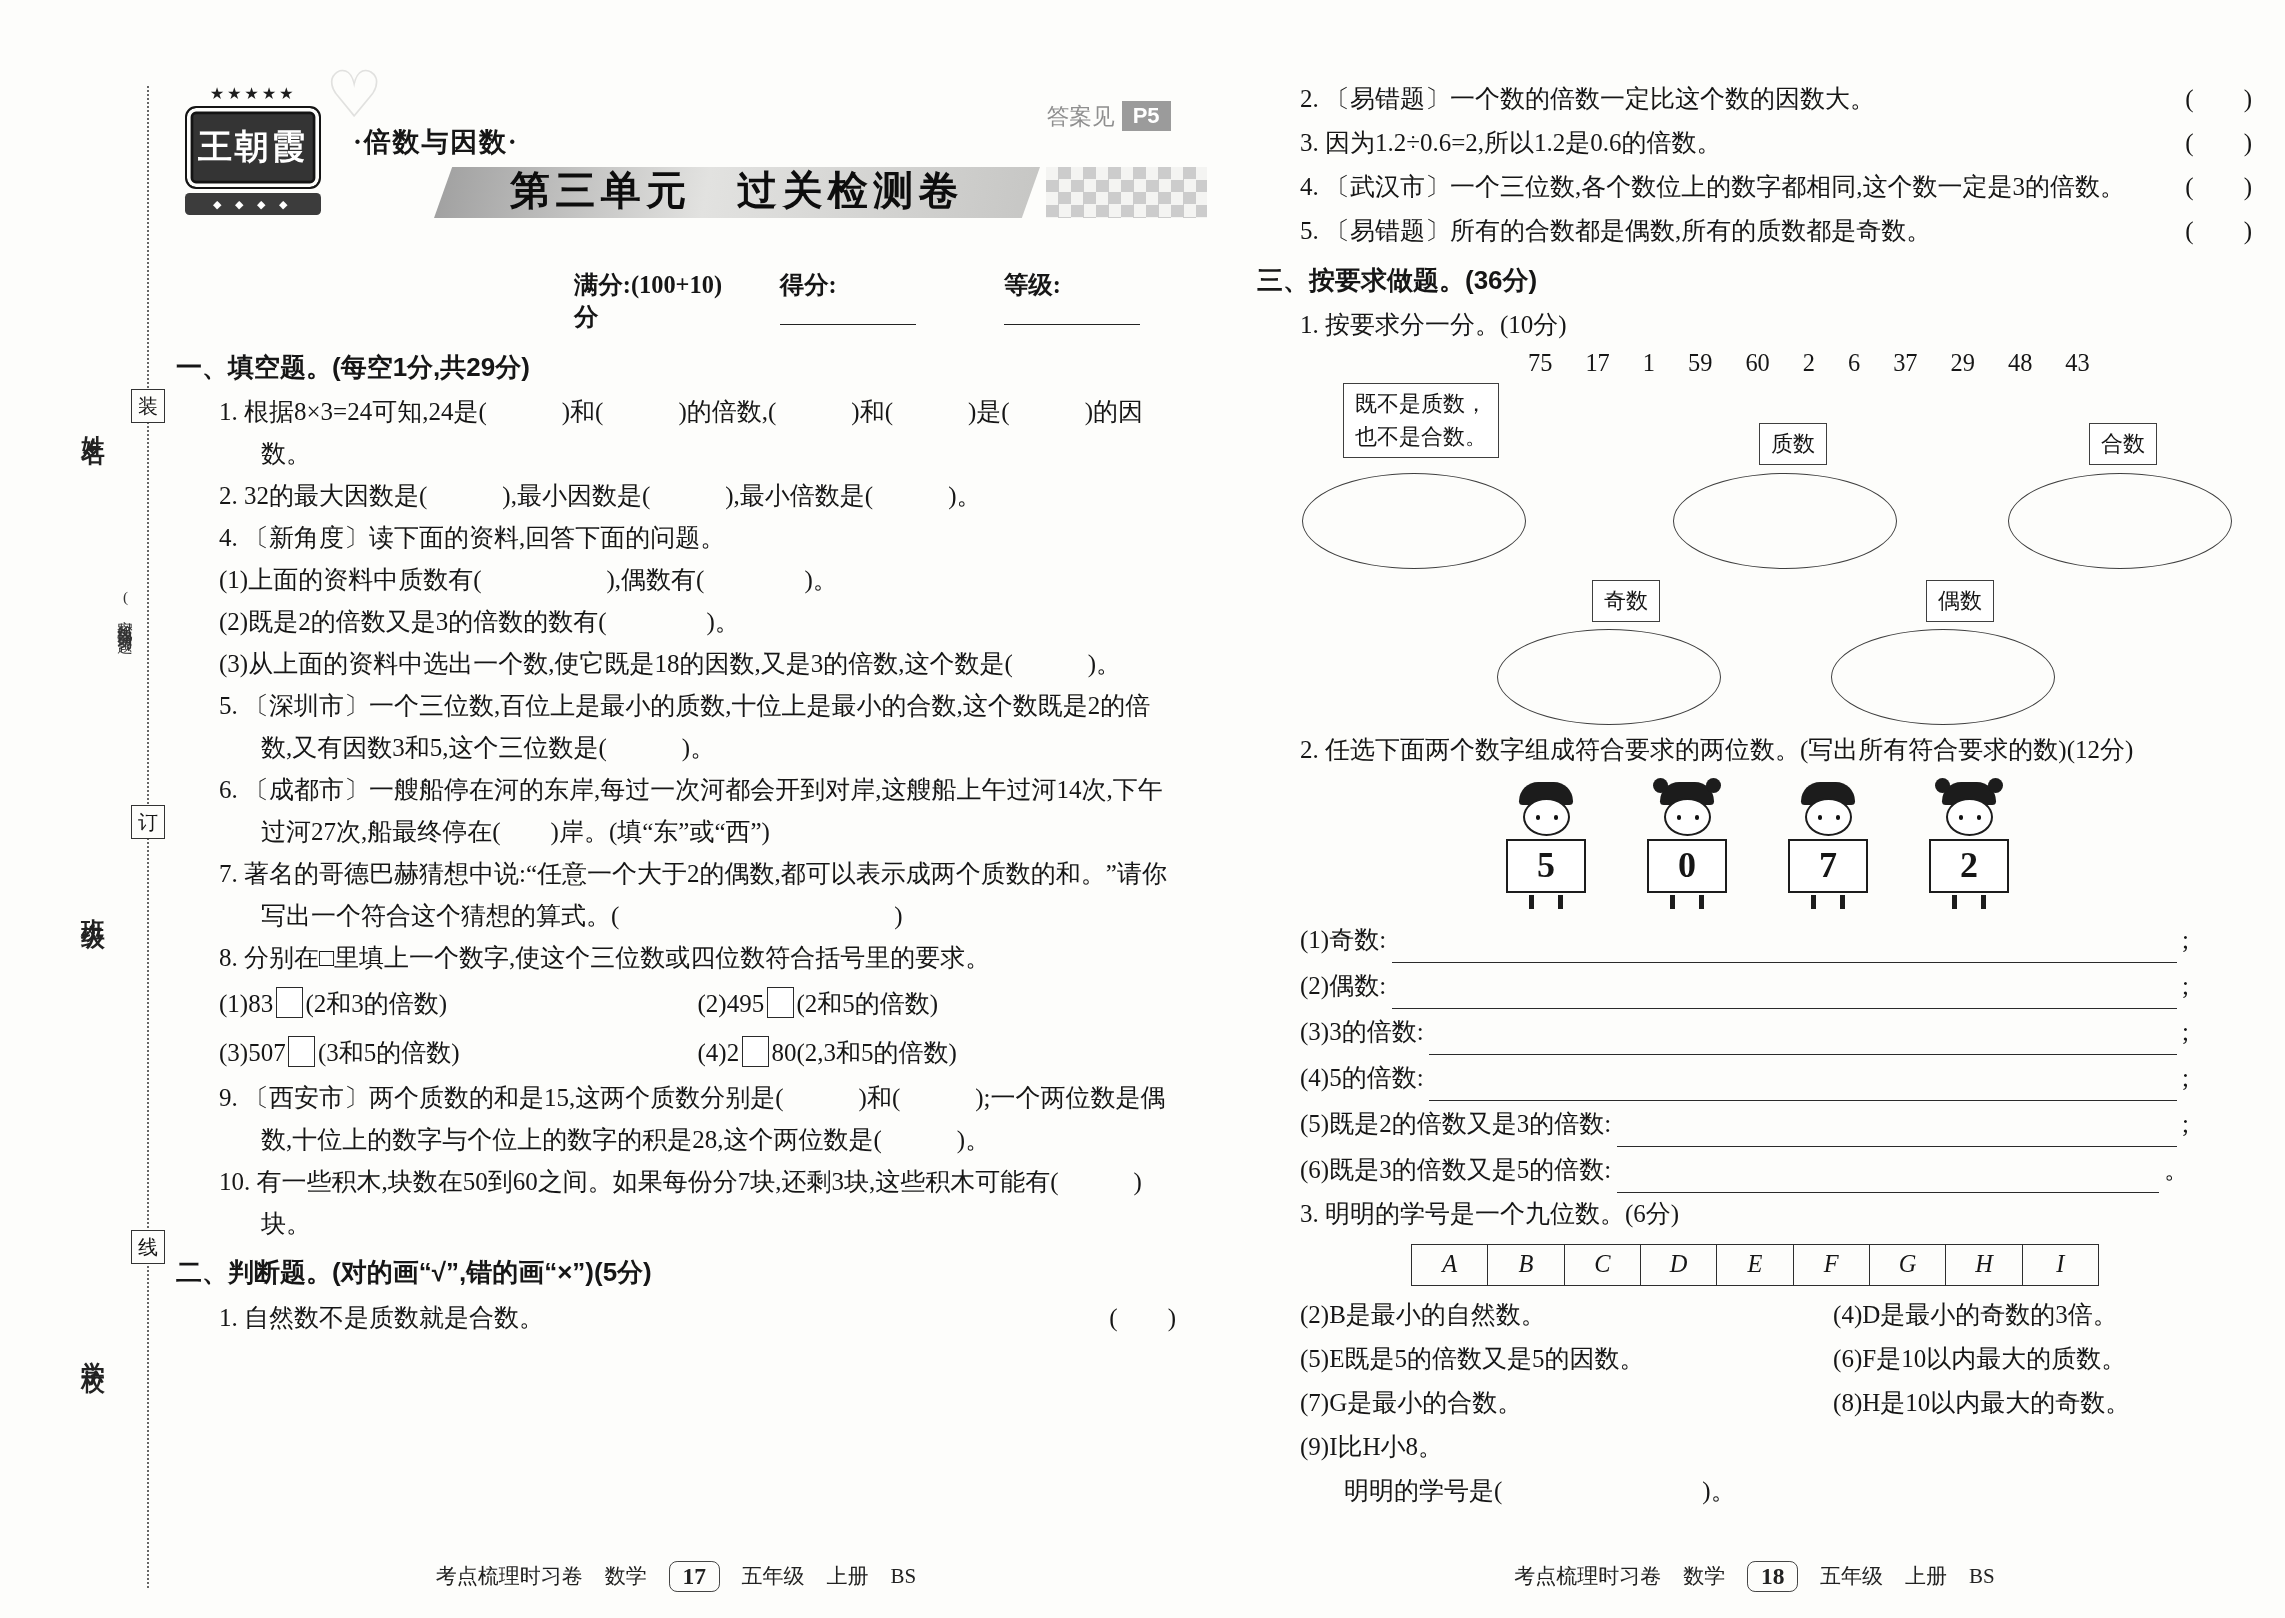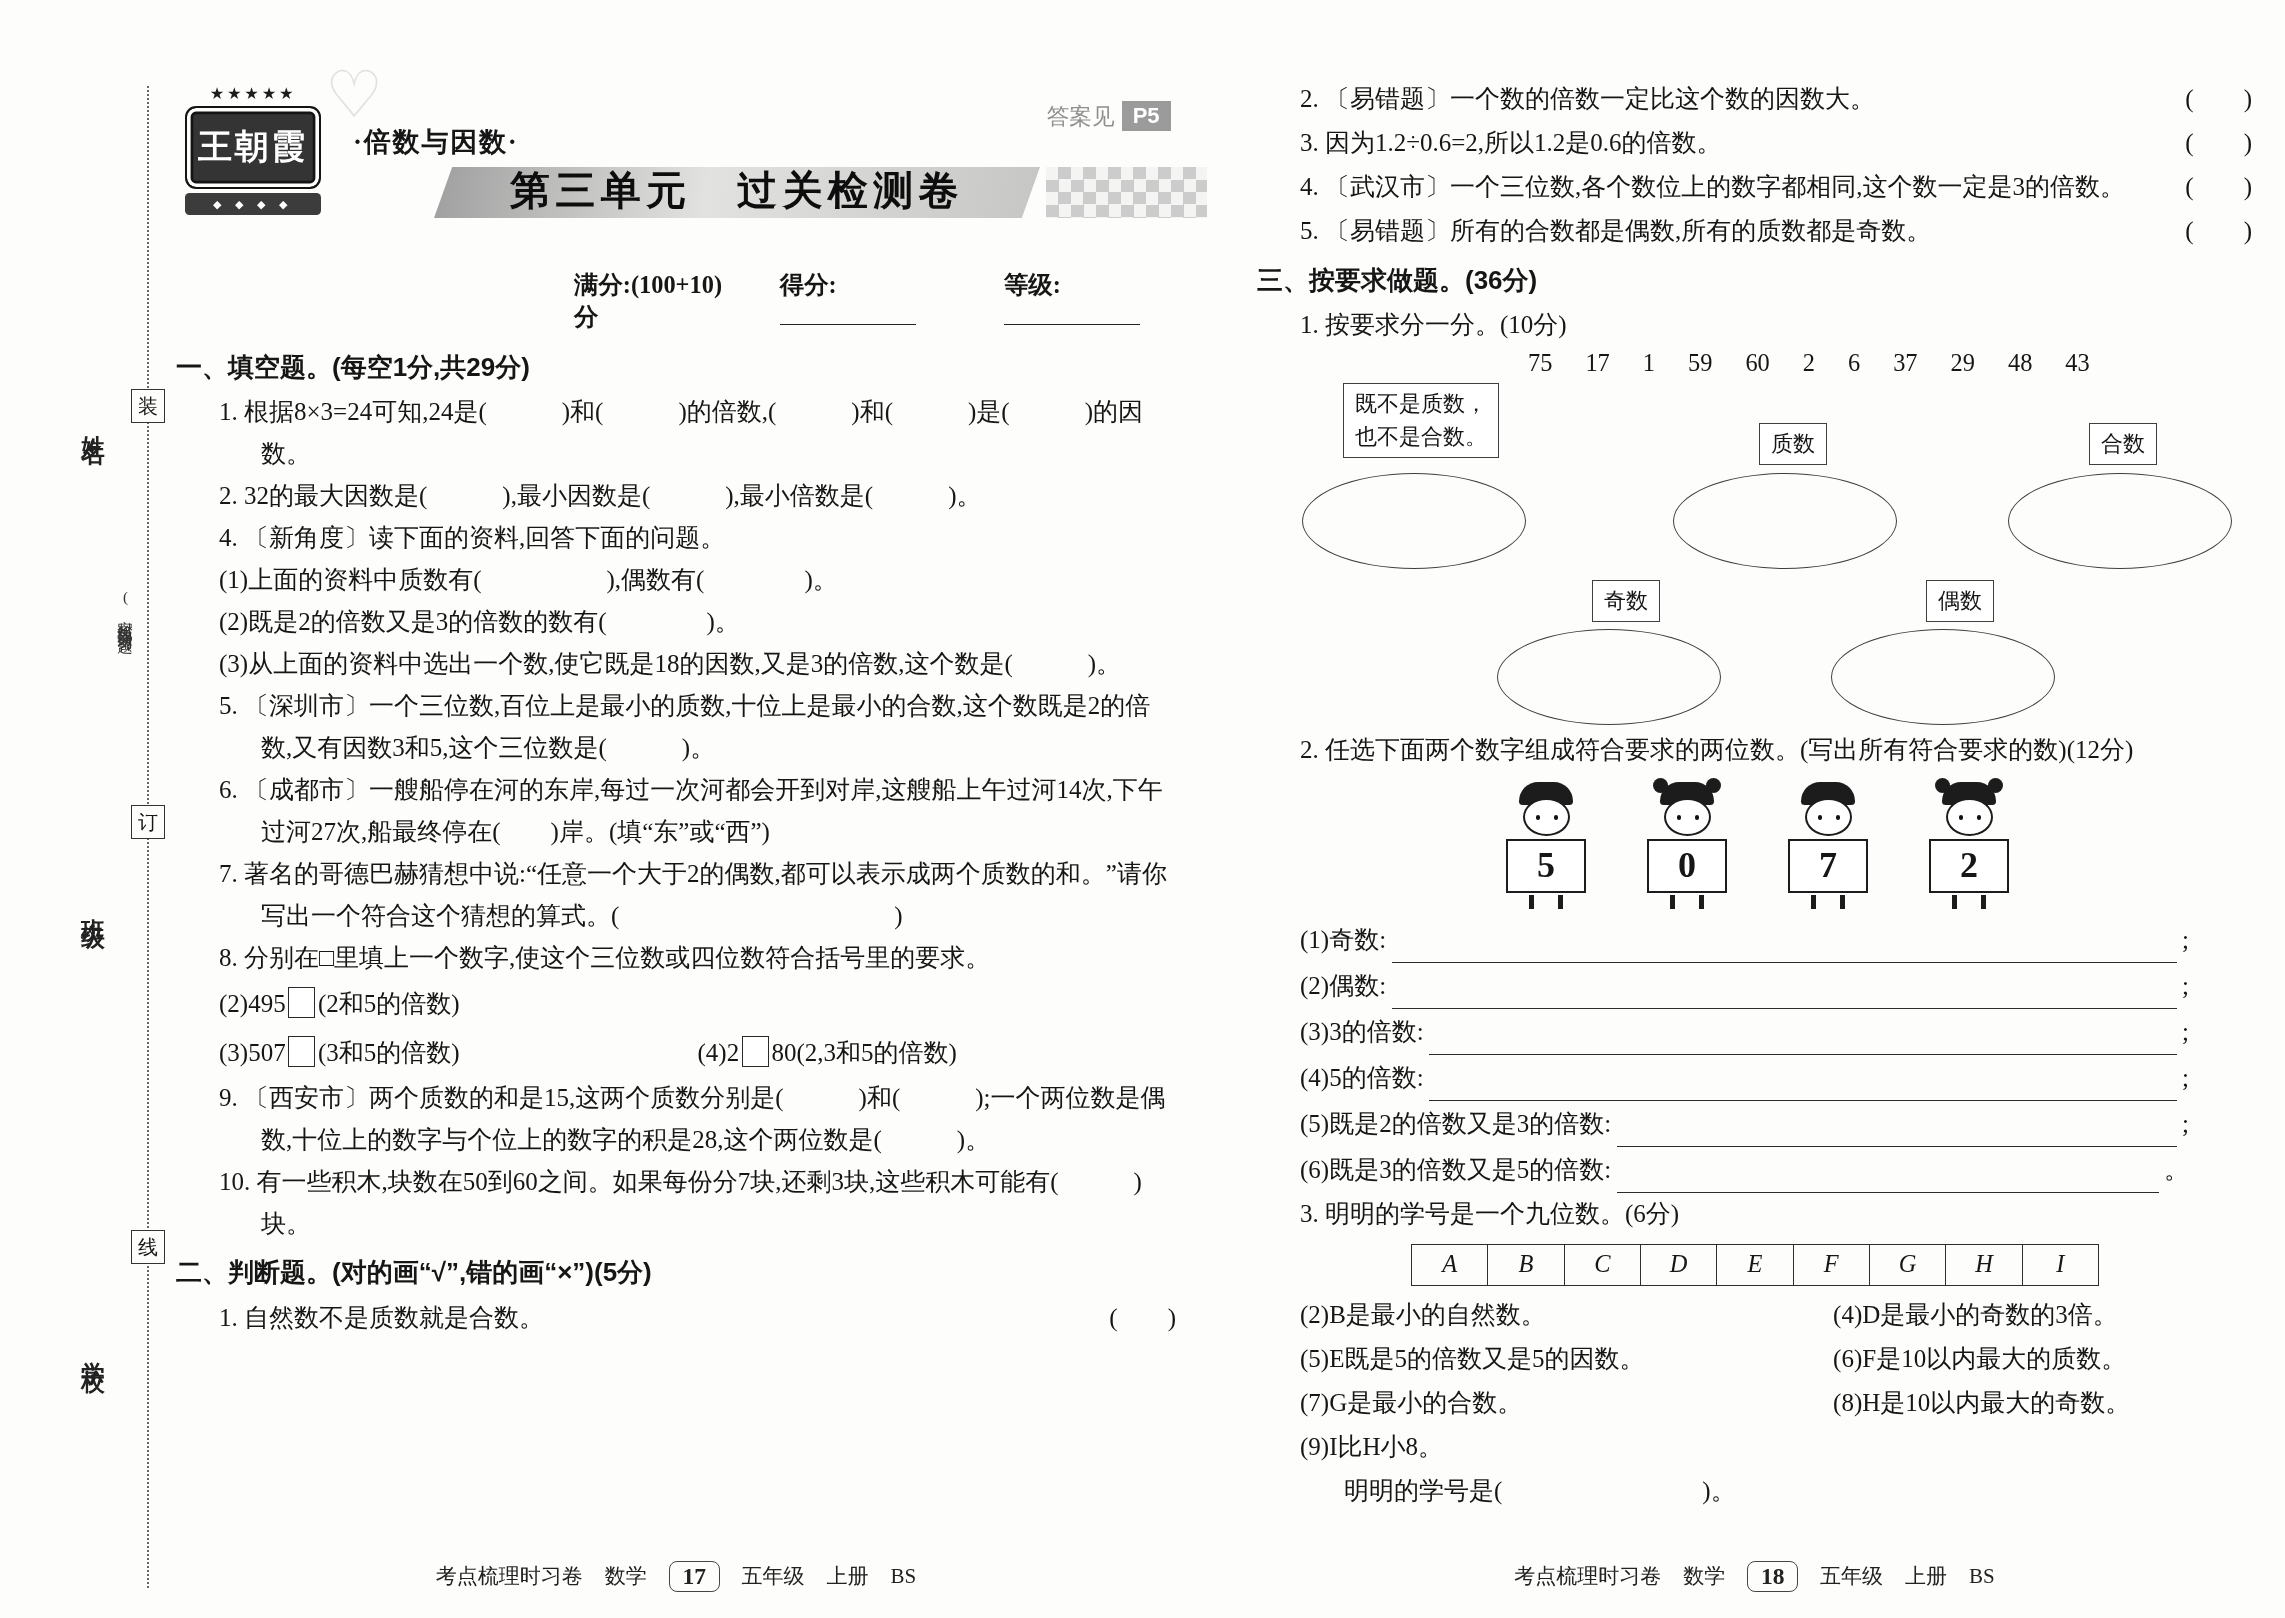--- a/index.html
+++ b/index.html
@@ -158,20 +158,23 @@
     <div class="item">4. 〔新角度〕读下面的资料,回答下面的问题。</div>
     <div class="subitem">(1)上面的资料中质数有(　　　　　),偶数有(　　　　)。</div>
     <div class="subitem">(2)既是2的倍数又是3的倍数的数有(　　　　)。</div>
     <div class="subitem">(3)从上面的资料中选出一个数,使它既是18的因数,又是3的倍数,这个数是(　　　)。</div>
     <div class="item">5. 〔深圳市〕一个三位数,百位上是最小的质数,十位上是最小的合数,这个数既是2的倍数,又有因数3和5,这个三位数是(　　　)。</div>
     <div class="item">6. 〔成都市〕一艘船停在河的东岸,每过一次河都会开到对岸,这艘船上午过河14次,下午过河27次,船最终停在(　　)岸。(填“东”或“西”)</div>
     <div class="item">7. 著名的哥德巴赫猜想中说:“任意一个大于2的偶数,都可以表示成两个质数的和。”请你写出一个符合这个猜想的算式。(　　　　　　　　　　　)</div>
     <div class="item">8. 分别在□里填上一个数字,使这个三位数或四位数符合括号里的要求。</div>
     <div class="pairrow">
       <div class="pair">
+        <span>(1)83</span><span class="dbox"></span><span></span><span>(2和3的倍数)</span>
+      </div>
+      <div class="pair">
         <span>(2)495</span><span class="dbox"></span><span></span><span>(2和5的倍数)</span>
       </div>
     </div>
     <div class="pairrow">
       <div class="pair">
         <span>(3)507</span><span class="dbox"></span><span></span><span>(3和5的倍数)</span>
       </div>
       <div class="pair">
         <span>(4)2</span><span class="dbox"></span><span>80</span><span>(2,3和5的倍数)</span>
       </div>

